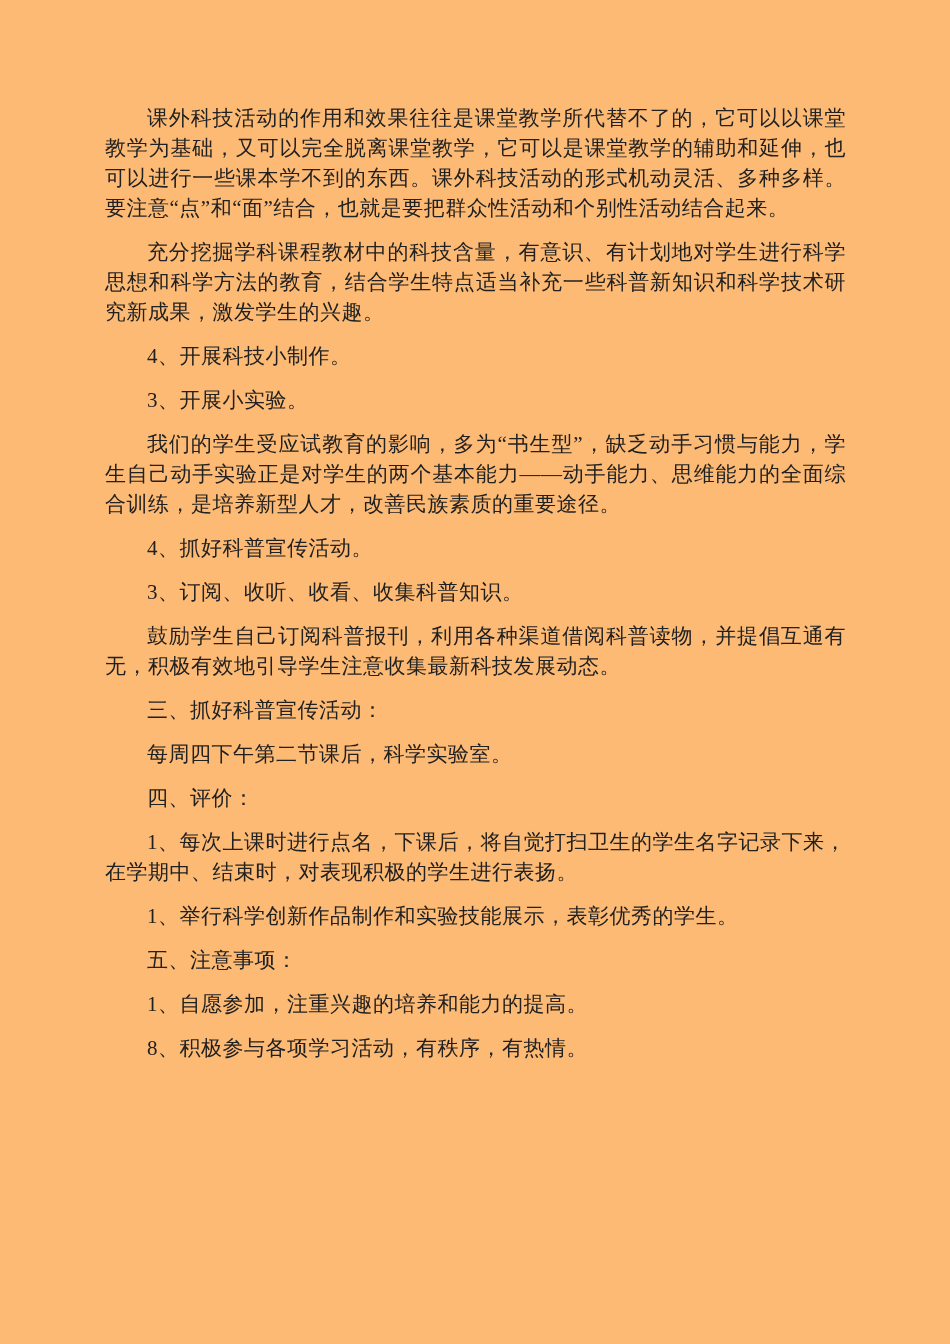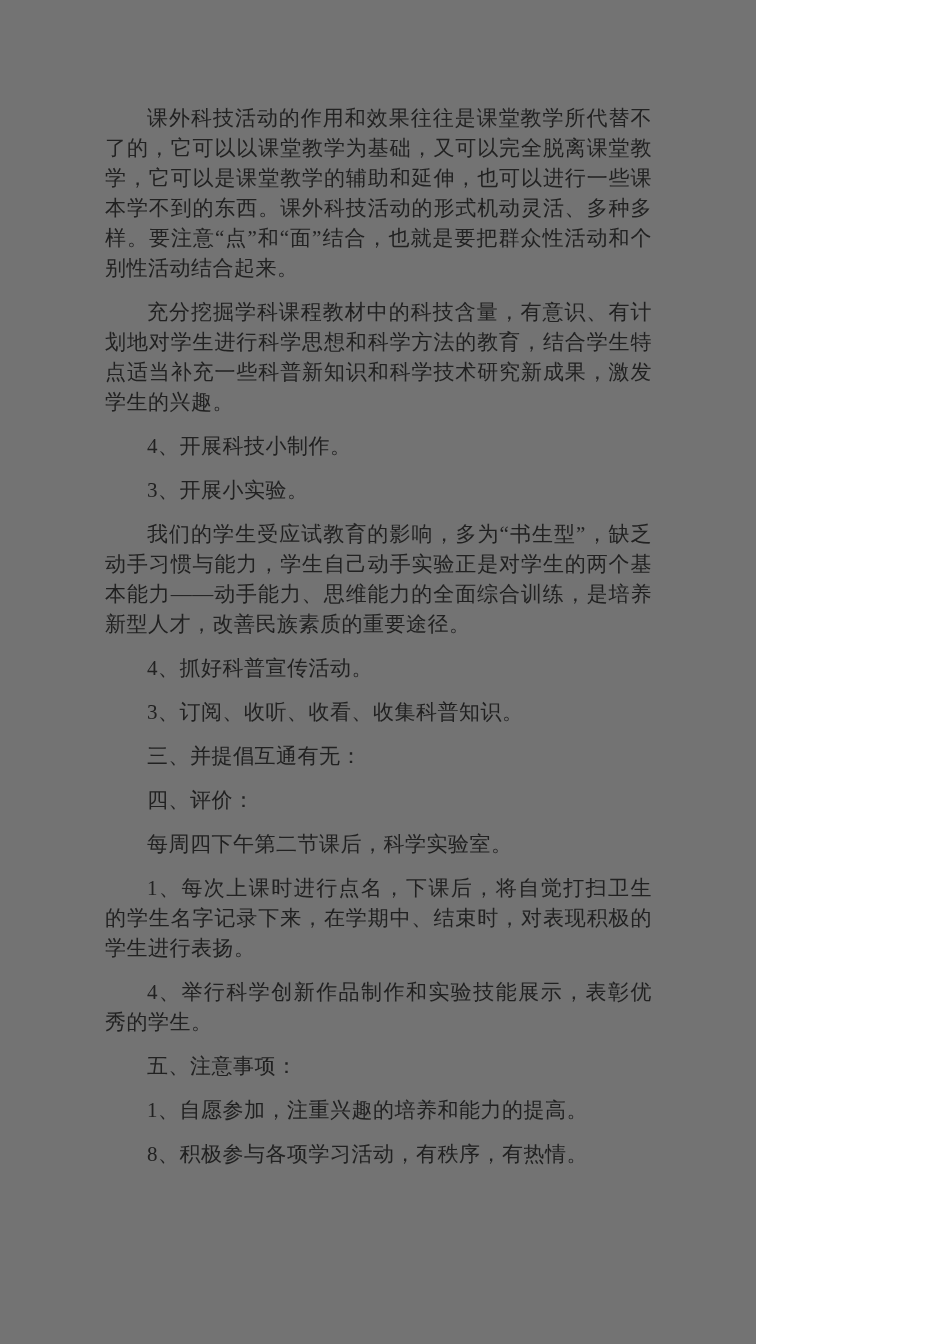--- a/index.html
+++ b/index.html
@@ -8,24 +8,24 @@
     background: #ffffff;
   }
   body {
     width: 950px;
     height: 1344px;
     overflow: hidden;
     font-family: "Liberation Serif", "DejaVu Serif", serif;
   }
   .page {
     box-sizing: border-box;
-    width: 756px;
+    width: 950px;
     height: 1344px;
     padding: 103px 104px 0 105px;
-    background: #737373;
+    background: #fdba74;
   }
   .page p {
     margin: 0 0 14px 0;
     font-size: 21px;
     line-height: 30px;
     color: #212121;
     text-indent: 2em;
     text-align: justify;
     letter-spacing: 0.5px;
     word-break: break-all;
@@ -35,21 +35,22 @@
 <body>
 
 <div class="page">
   <p>课外科技活动的作用和效果往往是课堂教学所代替不了的，它可以以课堂教学为基础，又可以完全脱离课堂教学，它可以是课堂教学的辅助和延伸，也可以进行一些课本学不到的东西。课外科技活动的形式机动灵活、多种多样。要注意“点”和“面”结合，也就是要把群众性活动和个别性活动结合起来。</p>
   <p>充分挖掘学科课程教材中的科技含量，有意识、有计划地对学生进行科学思想和科学方法的教育，结合学生特点适当补充一些科普新知识和科学技术研究新成果，激发学生的兴趣。</p>
   <p>4、开展科技小制作。</p>
   <p>3、开展小实验。</p>
   <p>我们的学生受应试教育的影响，多为“书生型”，缺乏动手习惯与能力，学生自己动手实验正是对学生的两个基本能力——动手能力、思维能力的全面综合训练，是培养新型人才，改善民族素质的重要途径。</p>
   <p>4、抓好科普宣传活动。</p>
   <p>3、订阅、收听、收看、收集科普知识。</p>
-  <p>三、并提倡互通有无：</p>
+  <p>鼓励学生自己订阅科普报刊，利用各种渠道借阅科普读物，并提倡互通有无，积极有效地引导学生注意收集最新科技发展动态。</p>
+  <p>三、抓好科普宣传活动：</p>
+  <p>每周四下午第二节课后，科学实验室。</p>
   <p>四、评价：</p>
-  <p>每周四下午第二节课后，科学实验室。</p>
   <p>1、每次上课时进行点名，下课后，将自觉打扫卫生的学生名字记录下来，在学期中、结束时，对表现积极的学生进行表扬。</p>
-  <p>4、举行科学创新作品制作和实验技能展示，表彰优秀的学生。</p>
+  <p>1、举行科学创新作品制作和实验技能展示，表彰优秀的学生。</p>
   <p>五、注意事项：</p>
   <p>1、自愿参加，注重兴趣的培养和能力的提高。</p>
   <p>8、积极参与各项学习活动，有秩序，有热情。</p>
 </div>
 
 </body></html>

